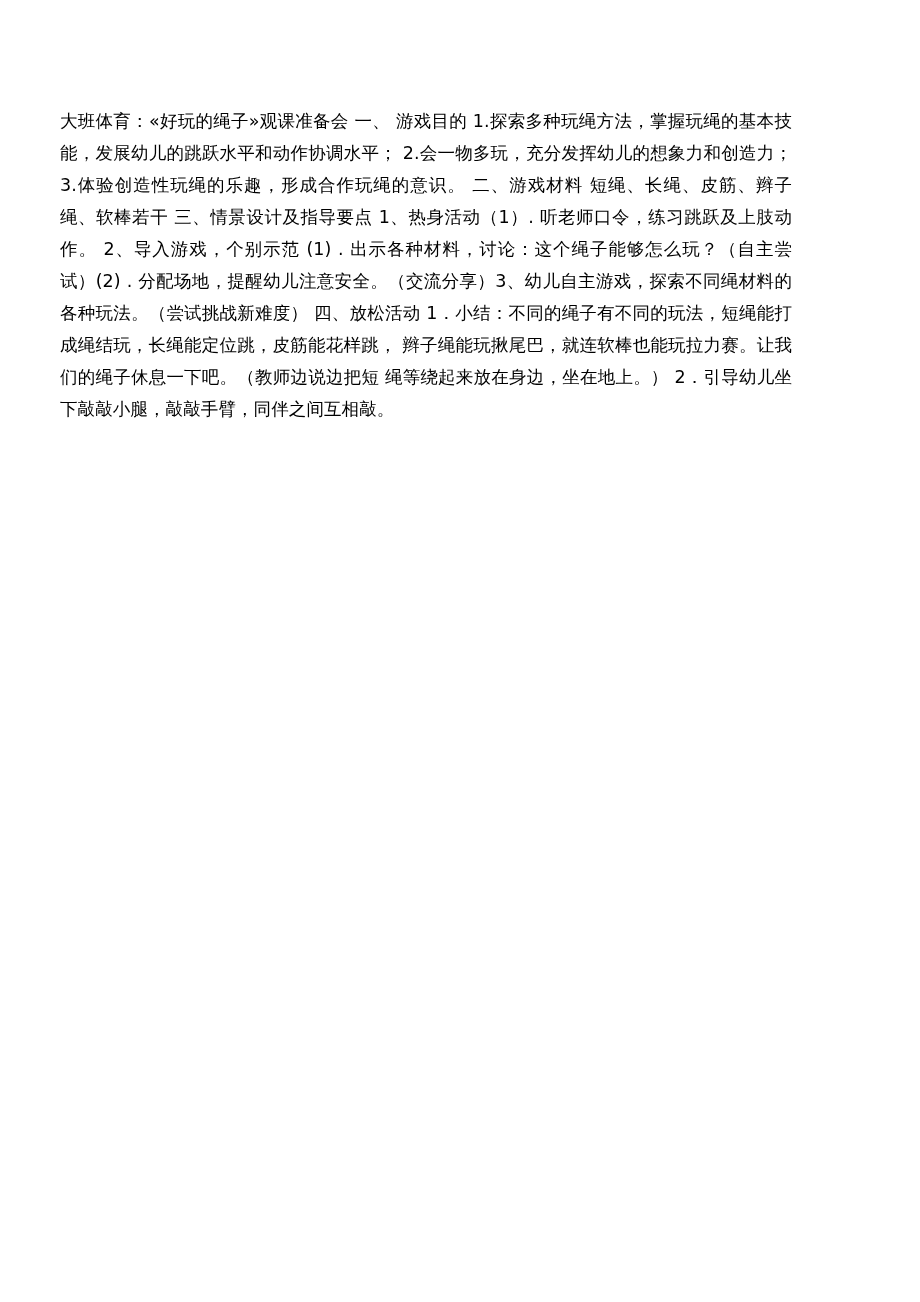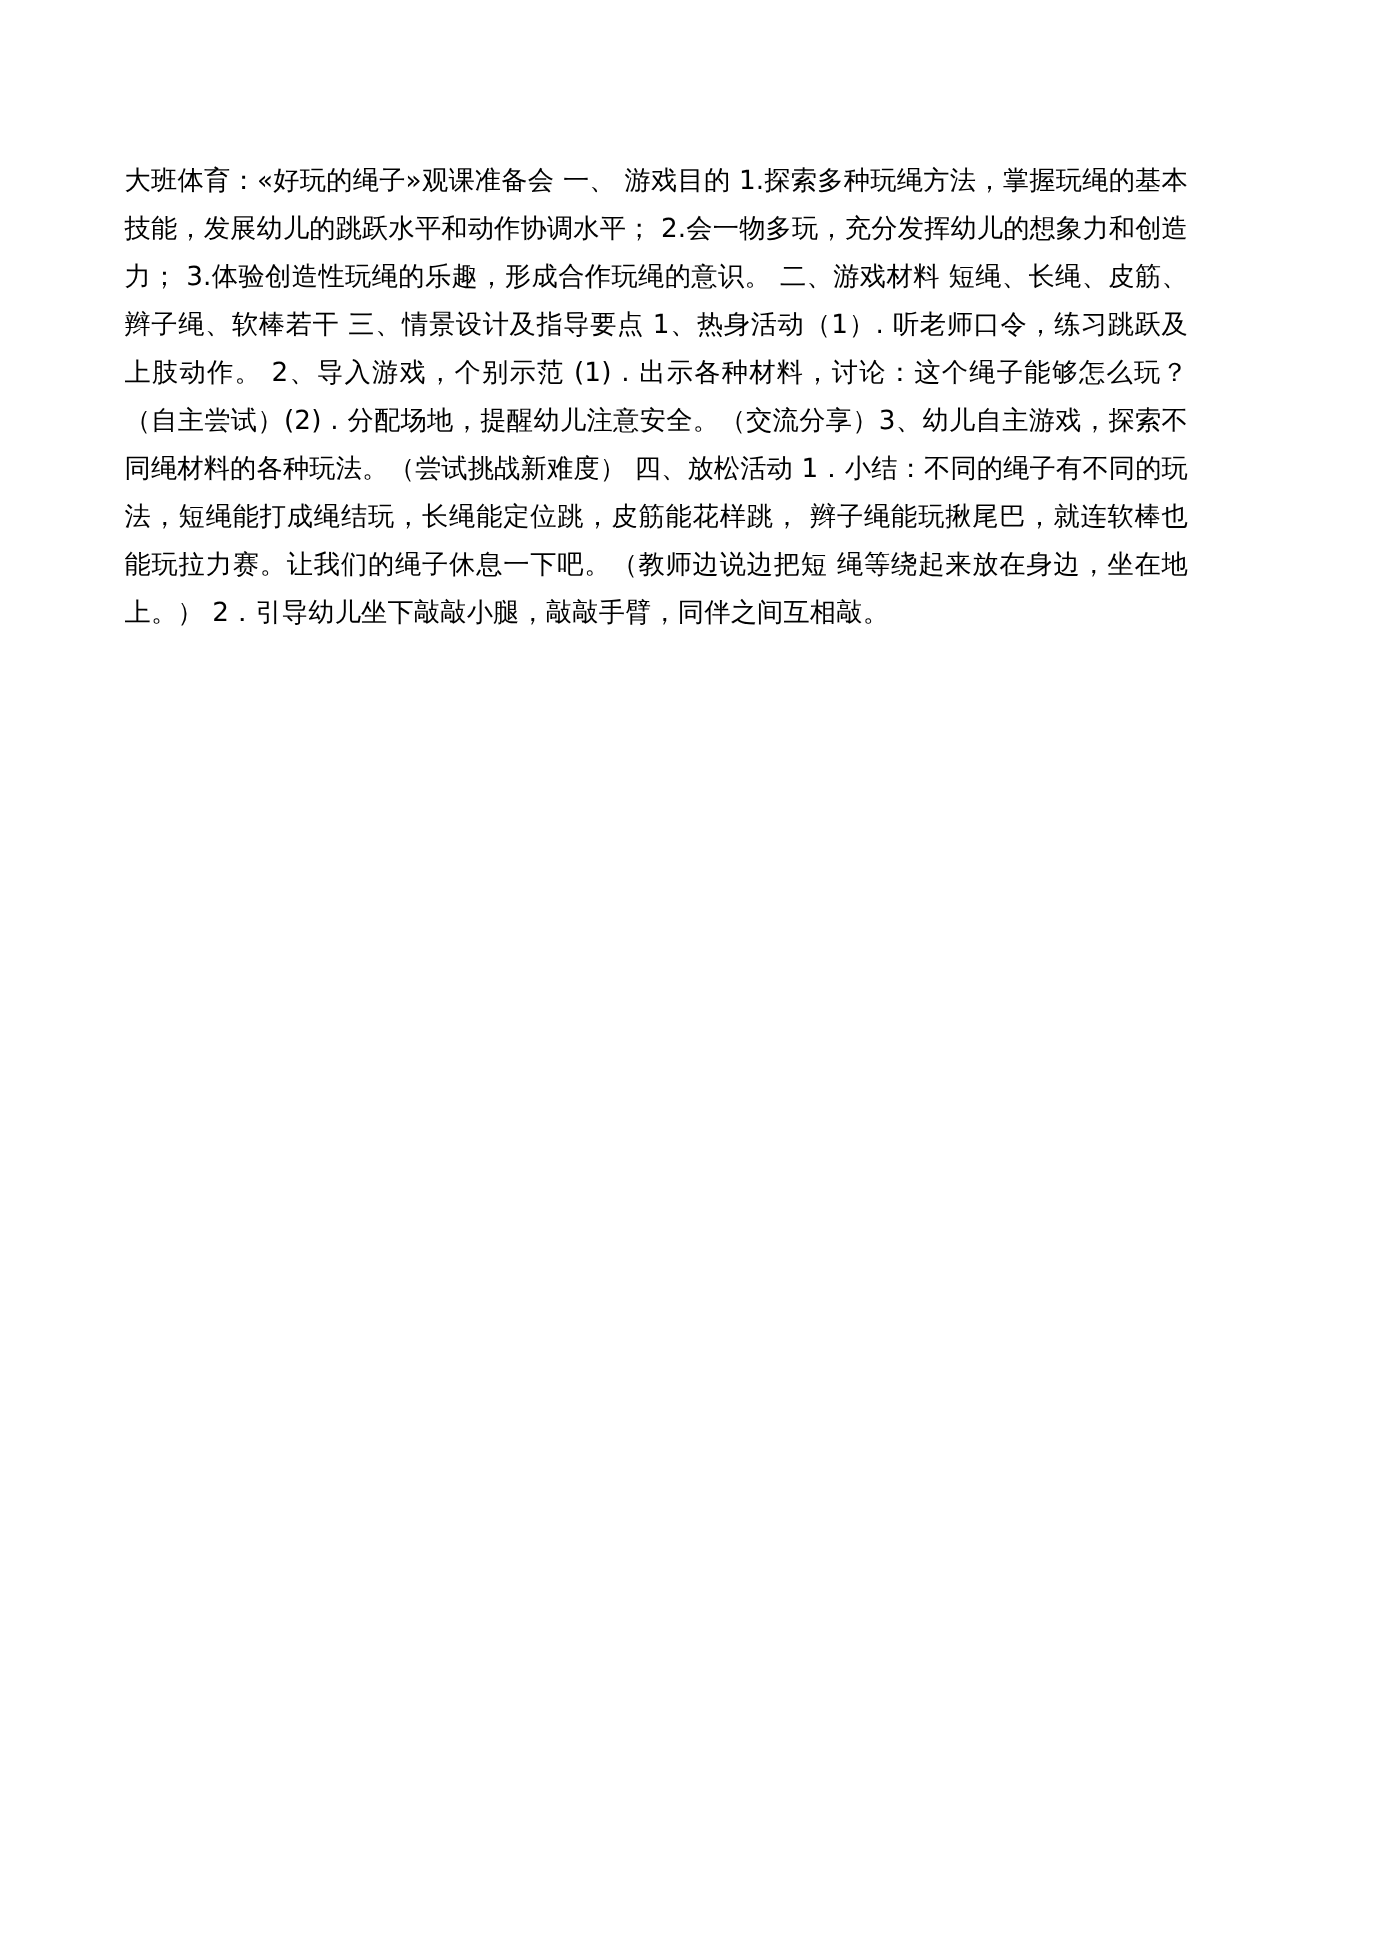--- a/index.html
+++ b/index.html
@@ -12,21 +12,21 @@
     height: 1302px;
     font-family: "DejaVu Sans", "Liberation Sans", sans-serif;
     color: #000000;
     position: relative;
     overflow: hidden;
   }
   .page {
     box-sizing: border-box;
     width: 920px;
     height: 1302px;
-    padding: 105px 128px 0 83px;
+    padding: 105px 128px 0 60px;
     background: #ffffff;
   }
   .doc-body {
     font-size: 17.5px;
     line-height: 32px;
     text-align: justify;
     text-justify: inter-ideograph;
     letter-spacing: 0.1px;
     font-weight: 500;
     color: #000;

